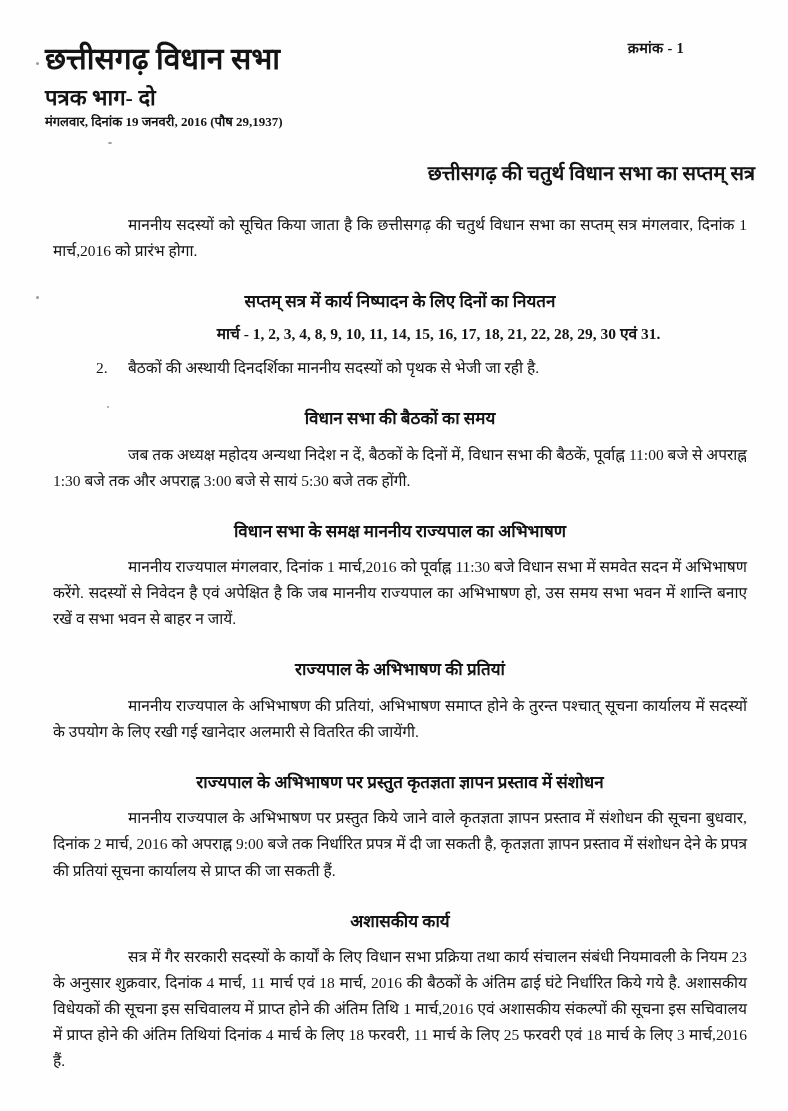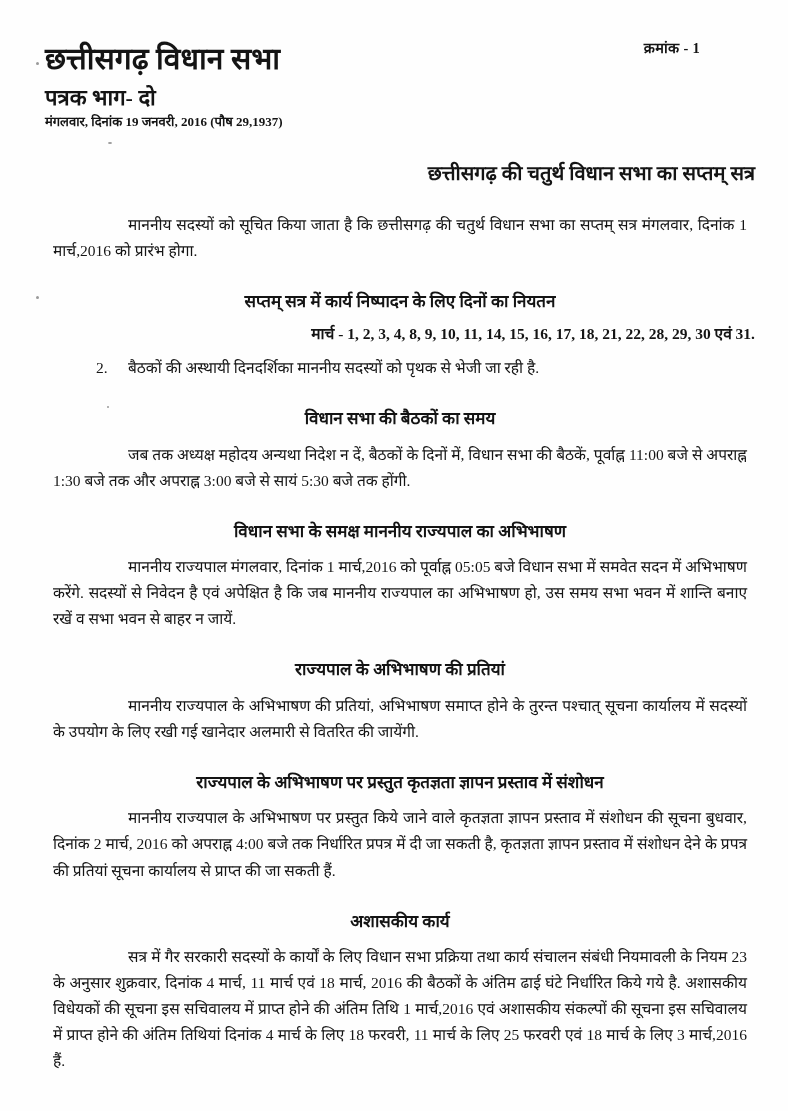--- a/index.html
+++ b/index.html
@@ -17,21 +17,21 @@
     font-family: "Liberation Serif", "DejaVu Serif", serif;
     font-size: 15.5px;
     line-height: 1.68;
     overflow: hidden;
     box-sizing: border-box;
     padding: 34px 33px 20px 45px;
   }
   .serial {
     position: absolute;
     top: 36px;
-    right: 88px;
+    right: 104px;
     font-size: 14.5px;
     font-weight: 700;
     letter-spacing: 0.3px;
   }
   .doc-header { text-align: left; }
   .doc-title {
     margin: 8px 0 0 0;
     font-size: 30px;
     font-weight: 700;
     line-height: 1.15;
@@ -71,21 +71,21 @@
   }
   .item { text-indent: 43px; }
   .item .num {
     display: inline-block;
     width: 32px;
     text-indent: 0;
   }
   .march-line {
     margin: 0 0 0 77px;
     font-weight: 700;
-    text-align: right;
+    text-align: center;
   }
   .speck {
     position: absolute;
     background: #9a9a9a;
     border-radius: 50%;
     width: 3px;
     height: 3px;
   }
   .speck.s1 { left: 36px; top: 62px; }
   .speck.s2 { left: 108px; top: 142px; width: 4px; height: 2px; }
@@ -119,32 +119,32 @@
     <p class="para item"><span class="num">2.</span><span>बैठकों की अस्थायी दिनदर्शिका माननीय सदस्यों को पृथक से भेजी जा रही है.</span></p>
   </div>
 
   <div class="section">
     <h3 class="section-heading">विधान सभा की बैठकों का समय</h3>
     <p class="para indent">जब तक अध्यक्ष महोदय अन्यथा निदेश न दें, बैठकों के दिनों में, विधान सभा की बैठकें, पूर्वाह्न 11:00  बजे से अपराह्न 1:30 बजे तक और अपराह्न 3:00  बजे से सायं 5:30 बजे तक होंगी.</p>
   </div>
 
   <div class="section">
     <h3 class="section-heading">विधान सभा के समक्ष माननीय राज्यपाल का अभिभाषण</h3>
-    <p class="para indent">माननीय  राज्यपाल मंगलवार, दिनांक 1 मार्च,2016  को पूर्वाह्न 05:05 बजे विधान सभा में समवेत सदन में अभिभाषण करेंगे. सदस्यों से निवेदन है एवं अपेक्षित है कि जब माननीय राज्यपाल का अभिभाषण हो, उस  समय सभा भवन में शान्ति बनाए रखें व सभा भवन से बाहर न जायें.</p>
+    <p class="para indent">माननीय  राज्यपाल मंगलवार, दिनांक 1 मार्च,2016  को पूर्वाह्न 11:30 बजे विधान सभा में समवेत सदन में अभिभाषण करेंगे. सदस्यों से निवेदन है एवं अपेक्षित है कि जब माननीय राज्यपाल का अभिभाषण हो, उस  समय सभा भवन में शान्ति बनाए रखें व सभा भवन से बाहर न जायें.</p>
   </div>
 
   <div class="section">
     <h3 class="section-heading">राज्यपाल के अभिभाषण की प्रतियां</h3>
     <p class="para indent">माननीय राज्यपाल के अभिभाषण की प्रतियां, अभिभाषण समाप्त होने के तुरन्त पश्चात् सूचना कार्यालय में सदस्यों के उपयोग के लिए रखी गई खानेदार अलमारी से वितरित की जायेंगी.</p>
   </div>
 
 
   <div class="section">
     <h3 class="section-heading">राज्यपाल के अभिभाषण पर प्रस्तुत कृतज्ञता ज्ञापन प्रस्ताव में संशोधन</h3>
-    <p class="para indent">माननीय राज्यपाल के अभिभाषण पर प्रस्तुत किये जाने वाले कृतज्ञता ज्ञापन प्रस्ताव में संशोधन की सूचना बुधवार,  दिनांक 2 मार्च, 2016 को अपराह्न 4:00 बजे तक निर्धारित प्रपत्र में दी जा सकती है, कृतज्ञता ज्ञापन प्रस्ताव में संशोधन देने के प्रपत्र की प्रतियां सूचना कार्यालय से प्राप्त की जा सकती हैं.</p>
+    <p class="para indent">माननीय राज्यपाल के अभिभाषण पर प्रस्तुत किये जाने वाले कृतज्ञता ज्ञापन प्रस्ताव में संशोधन की सूचना बुधवार,  दिनांक 2 मार्च, 2016 को अपराह्न 9:00 बजे तक निर्धारित प्रपत्र में दी जा सकती है, कृतज्ञता ज्ञापन प्रस्ताव में संशोधन देने के प्रपत्र की प्रतियां सूचना कार्यालय से प्राप्त की जा सकती हैं.</p>
   </div>
 
   <div class="section">
     <h3 class="section-heading">अशासकीय कार्य</h3>
     <p class="para indent">सत्र में गैर सरकारी सदस्यों के कार्यों के लिए विधान सभा प्रक्रिया तथा कार्य संचालन संबंधी नियमावली के नियम 23 के अनुसार शुक्रवार, दिनांक 4 मार्च, 11 मार्च  एवं 18 मार्च, 2016 की  बैठकों के  अंतिम ढाई घंटे निर्धारित किये गये है. अशासकीय विधेयकों की सूचना इस सचिवालय में प्राप्त होने की अंतिम तिथि 1 मार्च,2016  एवं अशासकीय संकल्पों की सूचना इस सचिवालय में प्राप्त होने की अंतिम तिथियां  दिनांक 4 मार्च के लिए  18 फरवरी, 11 मार्च के लिए 25 फरवरी एवं 18 मार्च  के लिए 3 मार्च,2016 हैं.</p>
   </div>
 
 </div>
 
 </body></html>

